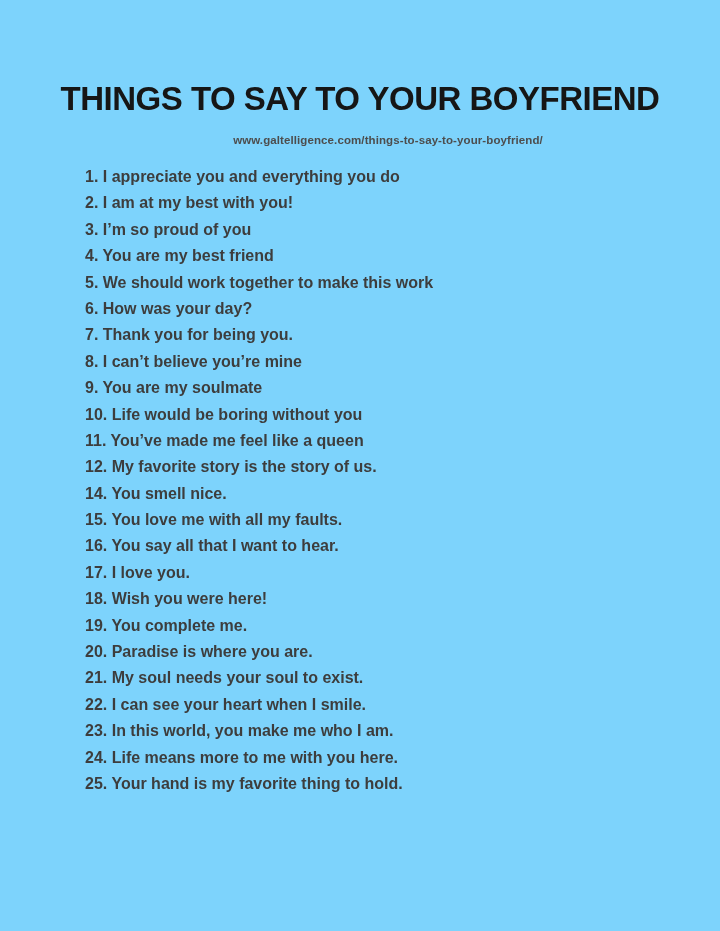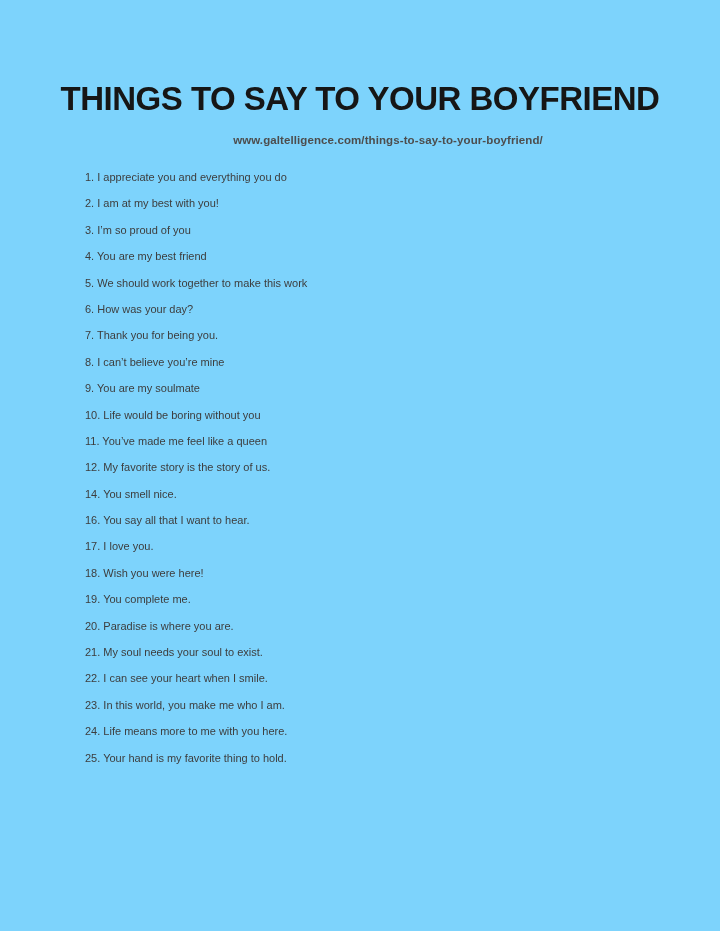--- a/index.html
+++ b/index.html
@@ -45,22 +45,22 @@
   }
   .sayings-list {
     position: absolute;
     top: 164px;
     left: 85px;
     right: 50px;
   }
   .list-item {
     height: 26.4px;
     line-height: 26.4px;
-    font-size: 11px;
-    font-weight: 400;
+    font-size: 16px;
+    font-weight: 700;
     color: #3d3d3d;
     white-space: nowrap;
   }
 </style>
 </head>
 <body>
 
 <div class="page">
   <div class="page-title">THINGS TO SAY TO YOUR BOYFRIEND</div>
   <div class="source-url">www.galtelligence.com/things-to-say-to-your-boyfriend/</div>
@@ -71,20 +71,21 @@
     <div class="list-item">4. You are my best friend</div>
     <div class="list-item">5. We should work together to make this work</div>
     <div class="list-item">6. How was your day?</div>
     <div class="list-item">7. Thank you for being you.</div>
     <div class="list-item">8. I can’t believe you’re mine</div>
     <div class="list-item">9. You are my soulmate</div>
     <div class="list-item">10. Life would be boring without you</div>
     <div class="list-item">11. You’ve made me feel like a queen</div>
     <div class="list-item">12. My favorite story is the story of us.</div>
     <div class="list-item">14. You smell nice.</div>
+    <div class="list-item">15. You love me with all my faults.</div>
     <div class="list-item">16. You say all that I want to hear.</div>
     <div class="list-item">17. I love you.</div>
     <div class="list-item">18. Wish you were here!</div>
     <div class="list-item">19. You complete me.</div>
     <div class="list-item">20. Paradise is where you are.</div>
     <div class="list-item">21. My soul needs your soul to exist.</div>
     <div class="list-item">22. I can see your heart when I smile.</div>
     <div class="list-item">23. In this world, you make me who I am.</div>
     <div class="list-item">24. Life means more to me with you here.</div>
     <div class="list-item">25. Your hand is my favorite thing to hold.</div>

